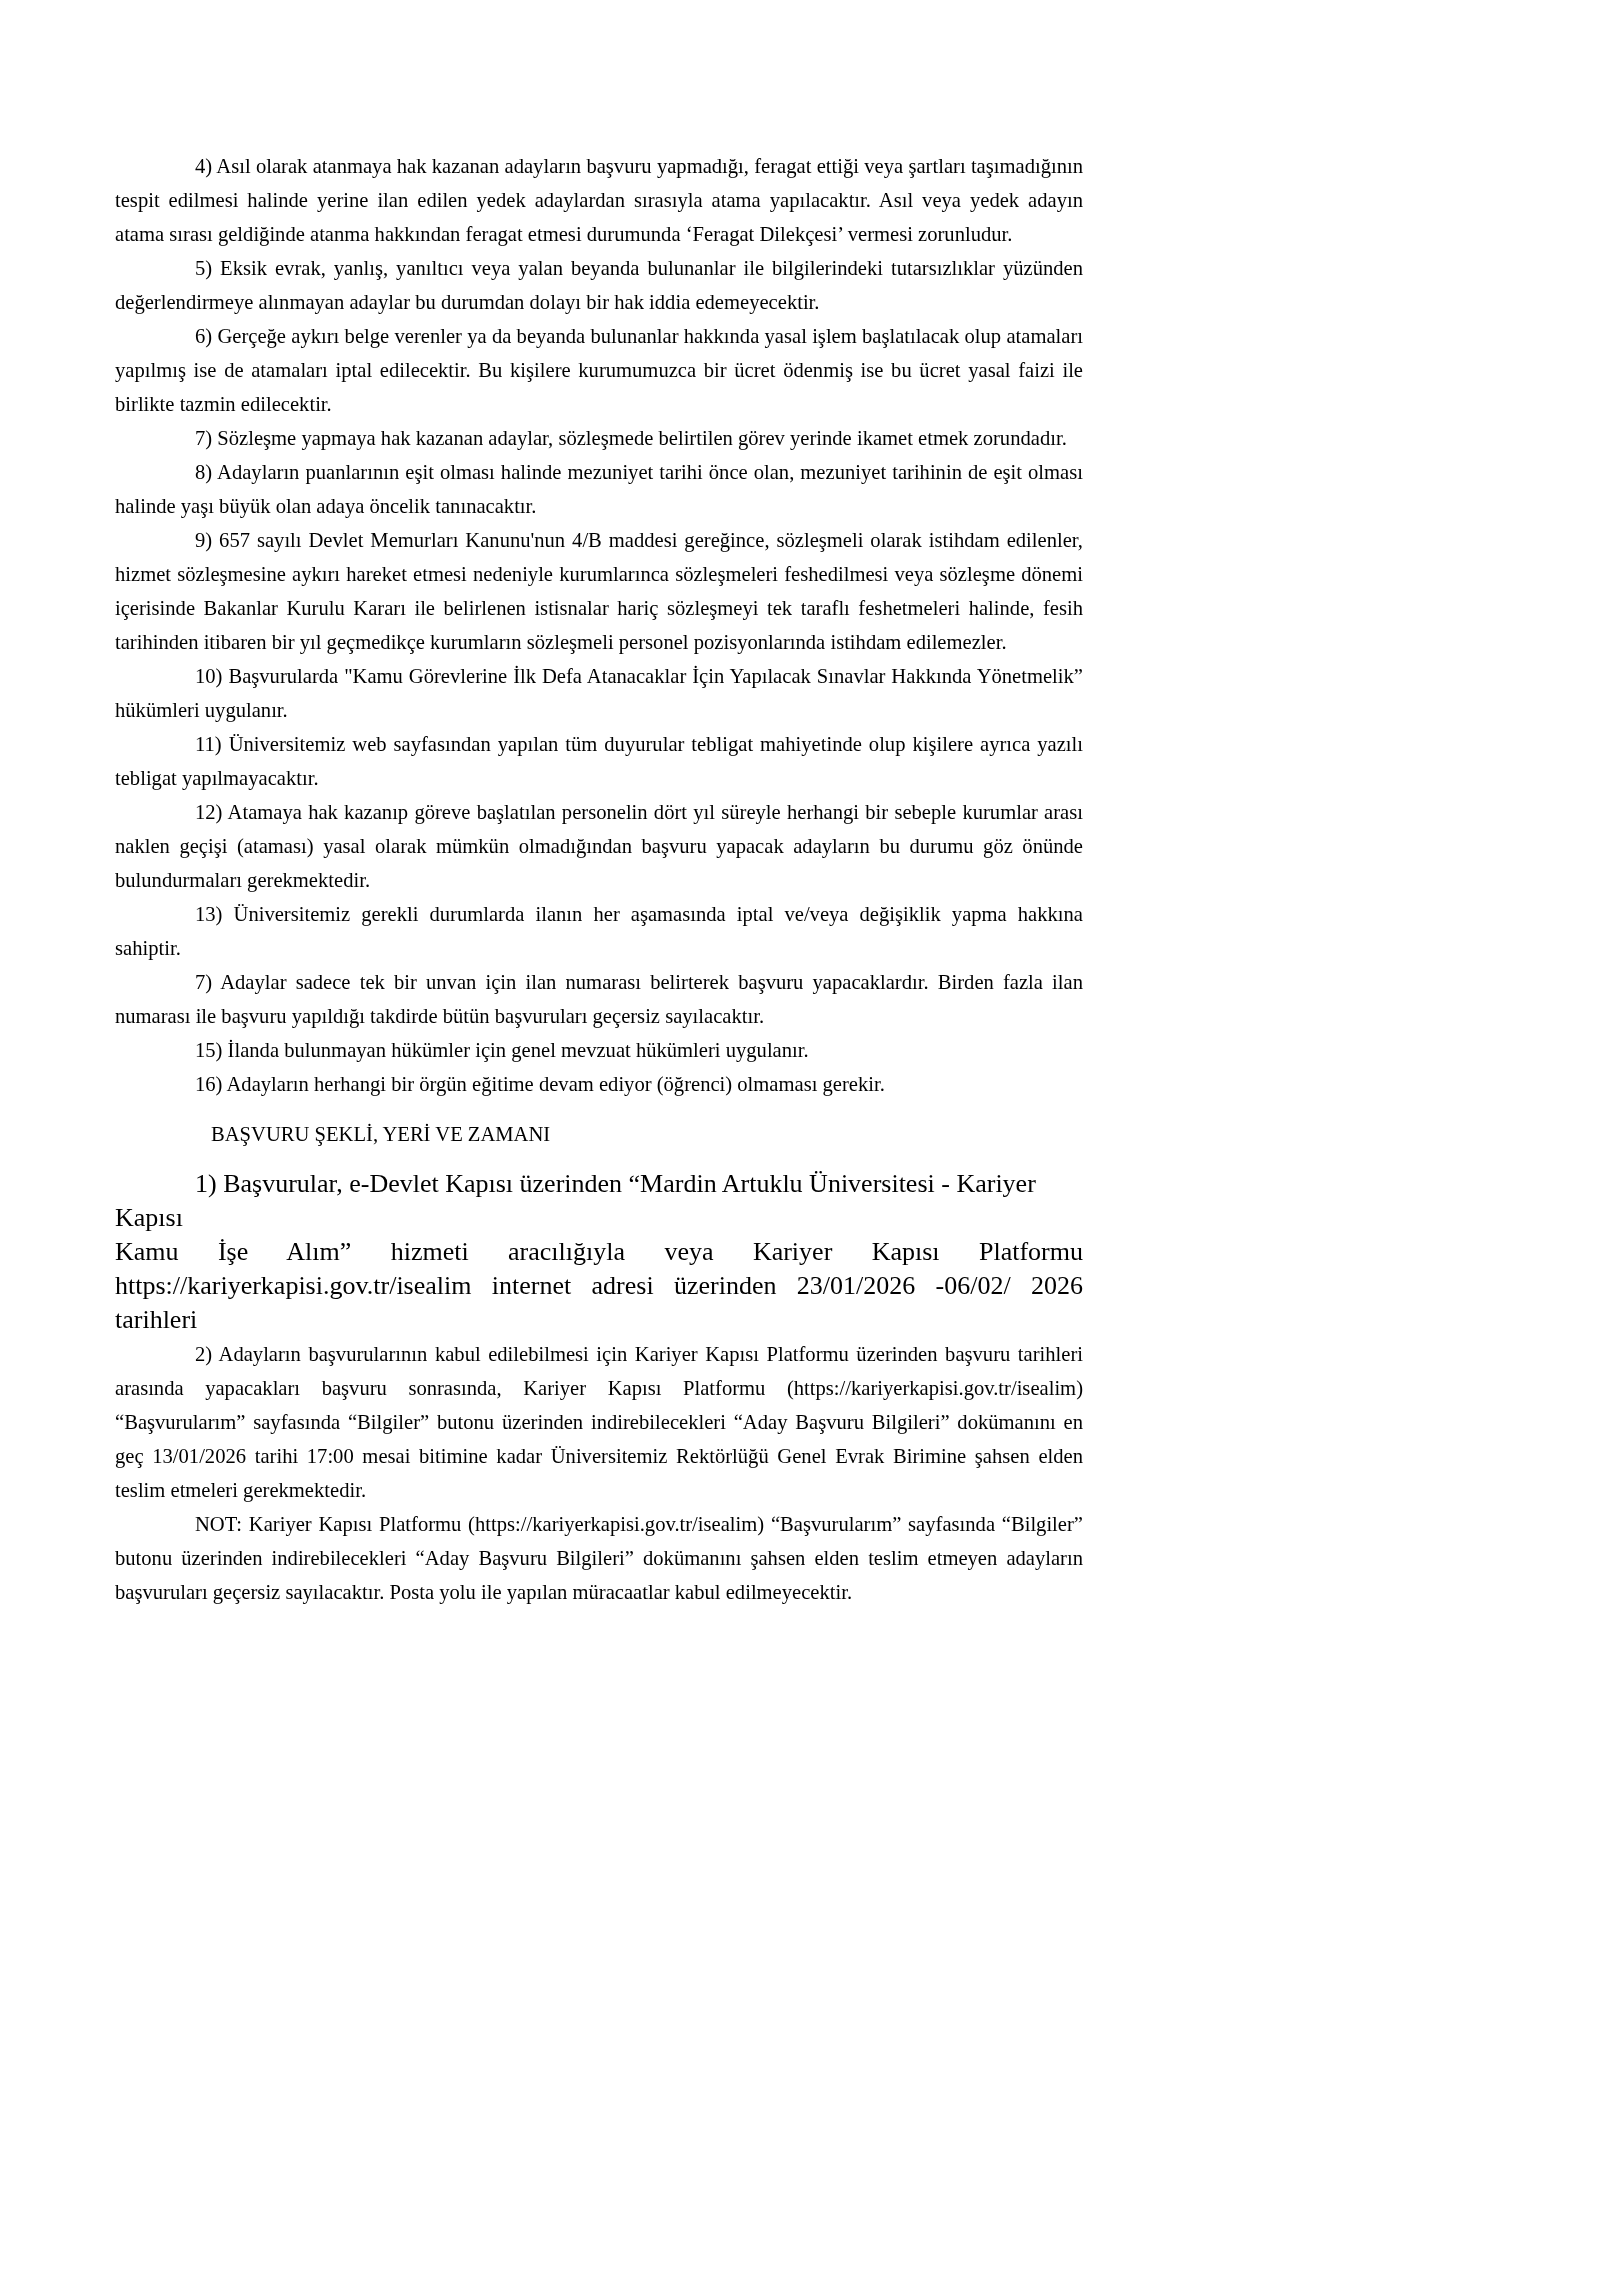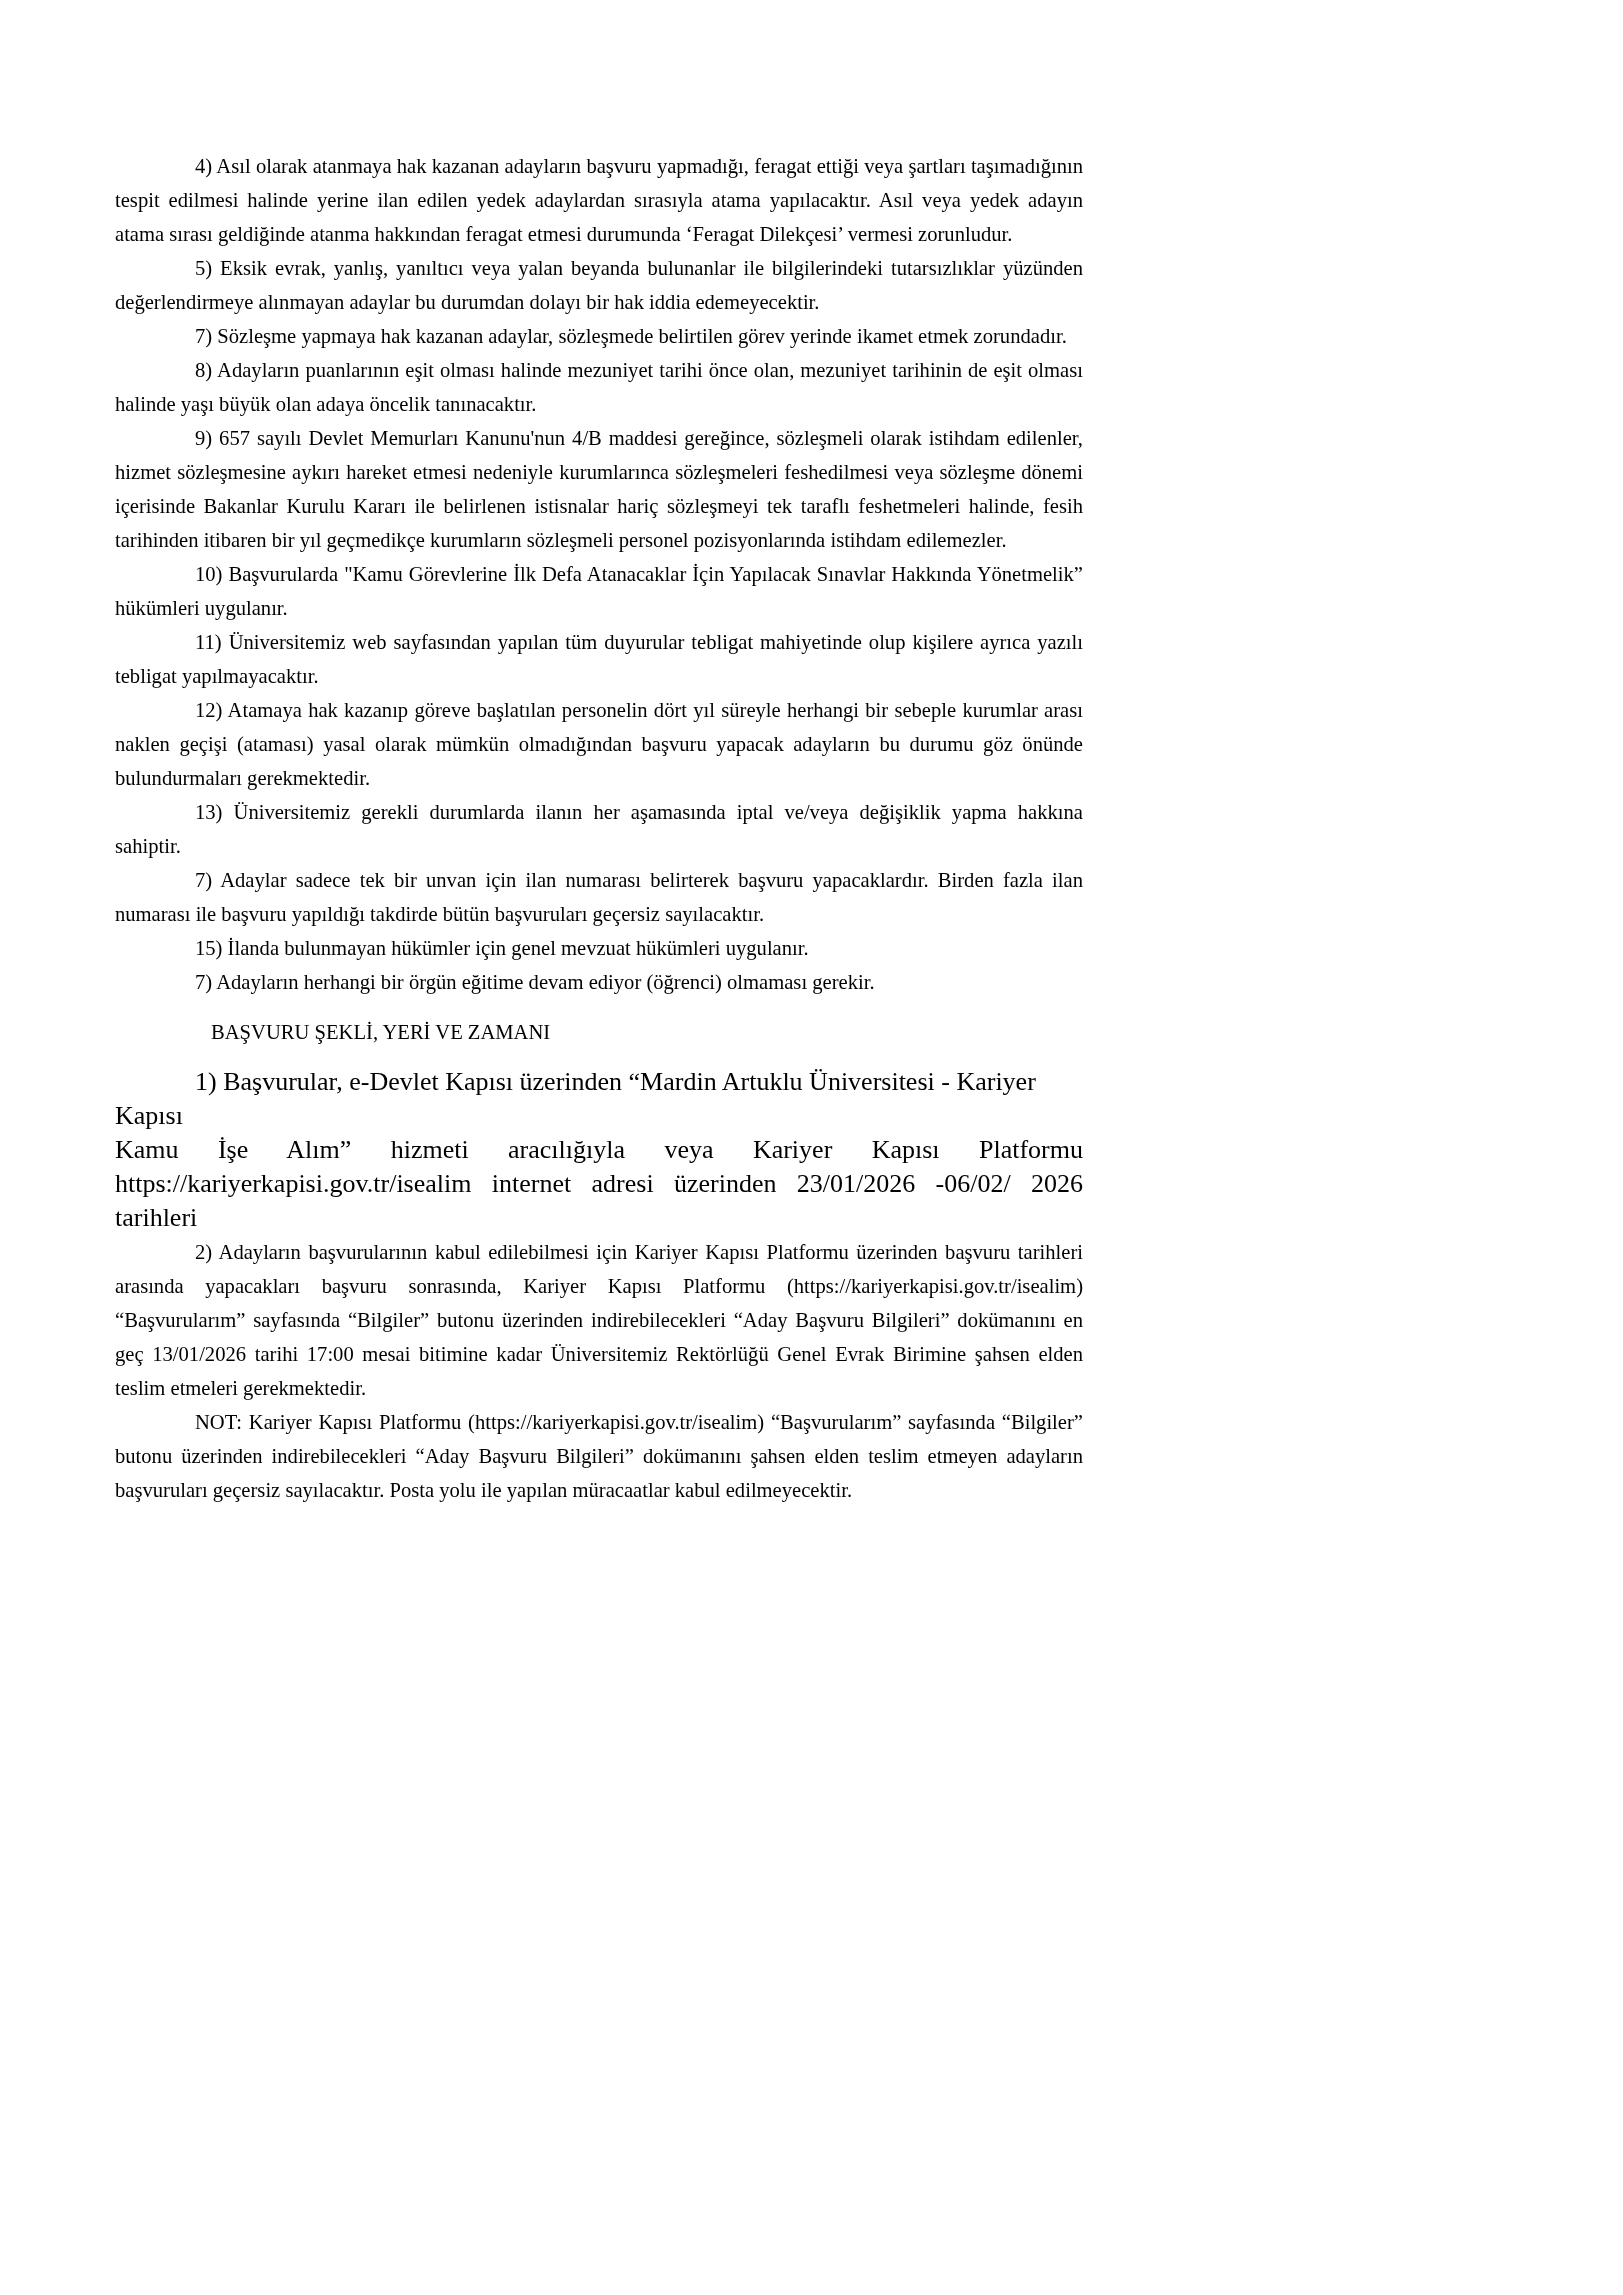--- a/index.html
+++ b/index.html
@@ -73,30 +73,31 @@
   }
 </style>
 </head>
 <body>
 
 <div class="page">
   <div class="text-column">
 
     <p class="para">4) Asıl olarak atanmaya hak kazanan adayların başvuru yapmadığı, feragat ettiği veya şartları taşımadığının tespit edilmesi halinde yerine ilan edilen yedek adaylardan sırasıyla atama yapılacaktır. Asıl veya yedek adayın atama sırası geldiğinde atanma hakkından feragat etmesi durumunda ‘Feragat Dilekçesi’ vermesi zorunludur.</p>
     <p class="para">5) Eksik evrak, yanlış, yanıltıcı veya yalan beyanda bulunanlar ile bilgilerindeki tutarsızlıklar yüzünden değerlendirmeye alınmayan adaylar bu durumdan dolayı bir hak iddia edemeyecektir.</p>
+    <p class="para">6) Gerçeğe aykırı belge verenler ya da beyanda bulunanlar hakkında yasal işlem başlatılacak olup atamaları yapılmış ise de atamaları iptal edilecektir. Bu kişilere kurumumuzca bir ücret ödenmiş ise bu ücret yasal faizi ile birlikte tazmin edilecektir.</p>
     <p class="para">7) Sözleşme yapmaya hak kazanan adaylar, sözleşmede belirtilen görev yerinde ikamet etmek zorundadır.</p>
     <p class="para">8) Adayların puanlarının eşit olması halinde mezuniyet tarihi önce olan, mezuniyet tarihinin de eşit olması halinde yaşı büyük olan adaya öncelik tanınacaktır.</p>
     <p class="para">9) 657 sayılı Devlet Memurları Kanunu'nun 4/B maddesi gereğince, sözleşmeli olarak istihdam edilenler, hizmet sözleşmesine aykırı hareket etmesi nedeniyle kurumlarınca sözleşmeleri feshedilmesi veya sözleşme dönemi içerisinde Bakanlar Kurulu Kararı ile belirlenen istisnalar hariç sözleşmeyi tek taraflı feshetmeleri halinde, fesih tarihinden itibaren bir yıl geçmedikçe kurumların sözleşmeli personel pozisyonlarında istihdam edilemezler.</p>
     <p class="para">10) Başvurularda "Kamu Görevlerine İlk Defa Atanacaklar İçin Yapılacak Sınavlar Hakkında Yönetmelik” hükümleri uygulanır.</p>
     <p class="para">11) Üniversitemiz web sayfasından yapılan tüm duyurular tebligat mahiyetinde olup kişilere ayrıca yazılı tebligat yapılmayacaktır.</p>
     <p class="para">12) Atamaya hak kazanıp göreve başlatılan personelin dört yıl süreyle herhangi bir sebeple kurumlar arası naklen geçişi (ataması) yasal olarak mümkün olmadığından başvuru yapacak adayların bu durumu göz önünde bulundurmaları gerekmektedir.</p>
     <p class="para">13) Üniversitemiz gerekli durumlarda ilanın her aşamasında iptal ve/veya değişiklik yapma hakkına sahiptir.</p>
     <p class="para">7) Adaylar sadece tek bir unvan için ilan numarası belirterek başvuru yapacaklardır. Birden fazla ilan numarası ile başvuru yapıldığı takdirde bütün başvuruları geçersiz sayılacaktır.</p>
     <p class="para single">15) İlanda bulunmayan hükümler için genel mevzuat hükümleri uygulanır.</p>
-    <p class="para single">7) Adayların herhangi bir örgün eğitime devam ediyor (öğrenci) olmaması gerekir.</p>
+    <p class="para single">16) Adayların herhangi bir örgün eğitime devam ediyor (öğrenci) olmaması gerekir.</p>
 
     <p class="heading">BAŞVURU ŞEKLİ, YERİ VE ZAMANI</p>
 
     <div class="para-lines">
       <span class="ln first">1) Başvurular, e-Devlet Kapısı üzerinden “Mardin Artuklu Üniversitesi - Kariyer Kapısı</span>
       <span class="ln">Kamu İşe Alım” hizmeti aracılığıyla veya Kariyer Kapısı Platformu</span>
       <span class="ln">https://kariyerkapisi.gov.tr/isealim internet adresi üzerinden 23/01/2026 -06/02/ 2026 tarihleri</span>
     </div>
 
     <p class="para">2) Adayların başvurularının kabul edilebilmesi için Kariyer Kapısı Platformu üzerinden başvuru tarihleri arasında yapacakları başvuru sonrasında, Kariyer Kapısı Platformu (https://kariyerkapisi.gov.tr/isealim) “Başvurularım” sayfasında “Bilgiler” butonu üzerinden indirebilecekleri “Aday Başvuru Bilgileri” dokümanını en geç 13/01/2026 tarihi 17:00 mesai bitimine kadar Üniversitemiz Rektörlüğü Genel Evrak Birimine şahsen elden teslim etmeleri gerekmektedir.</p>

